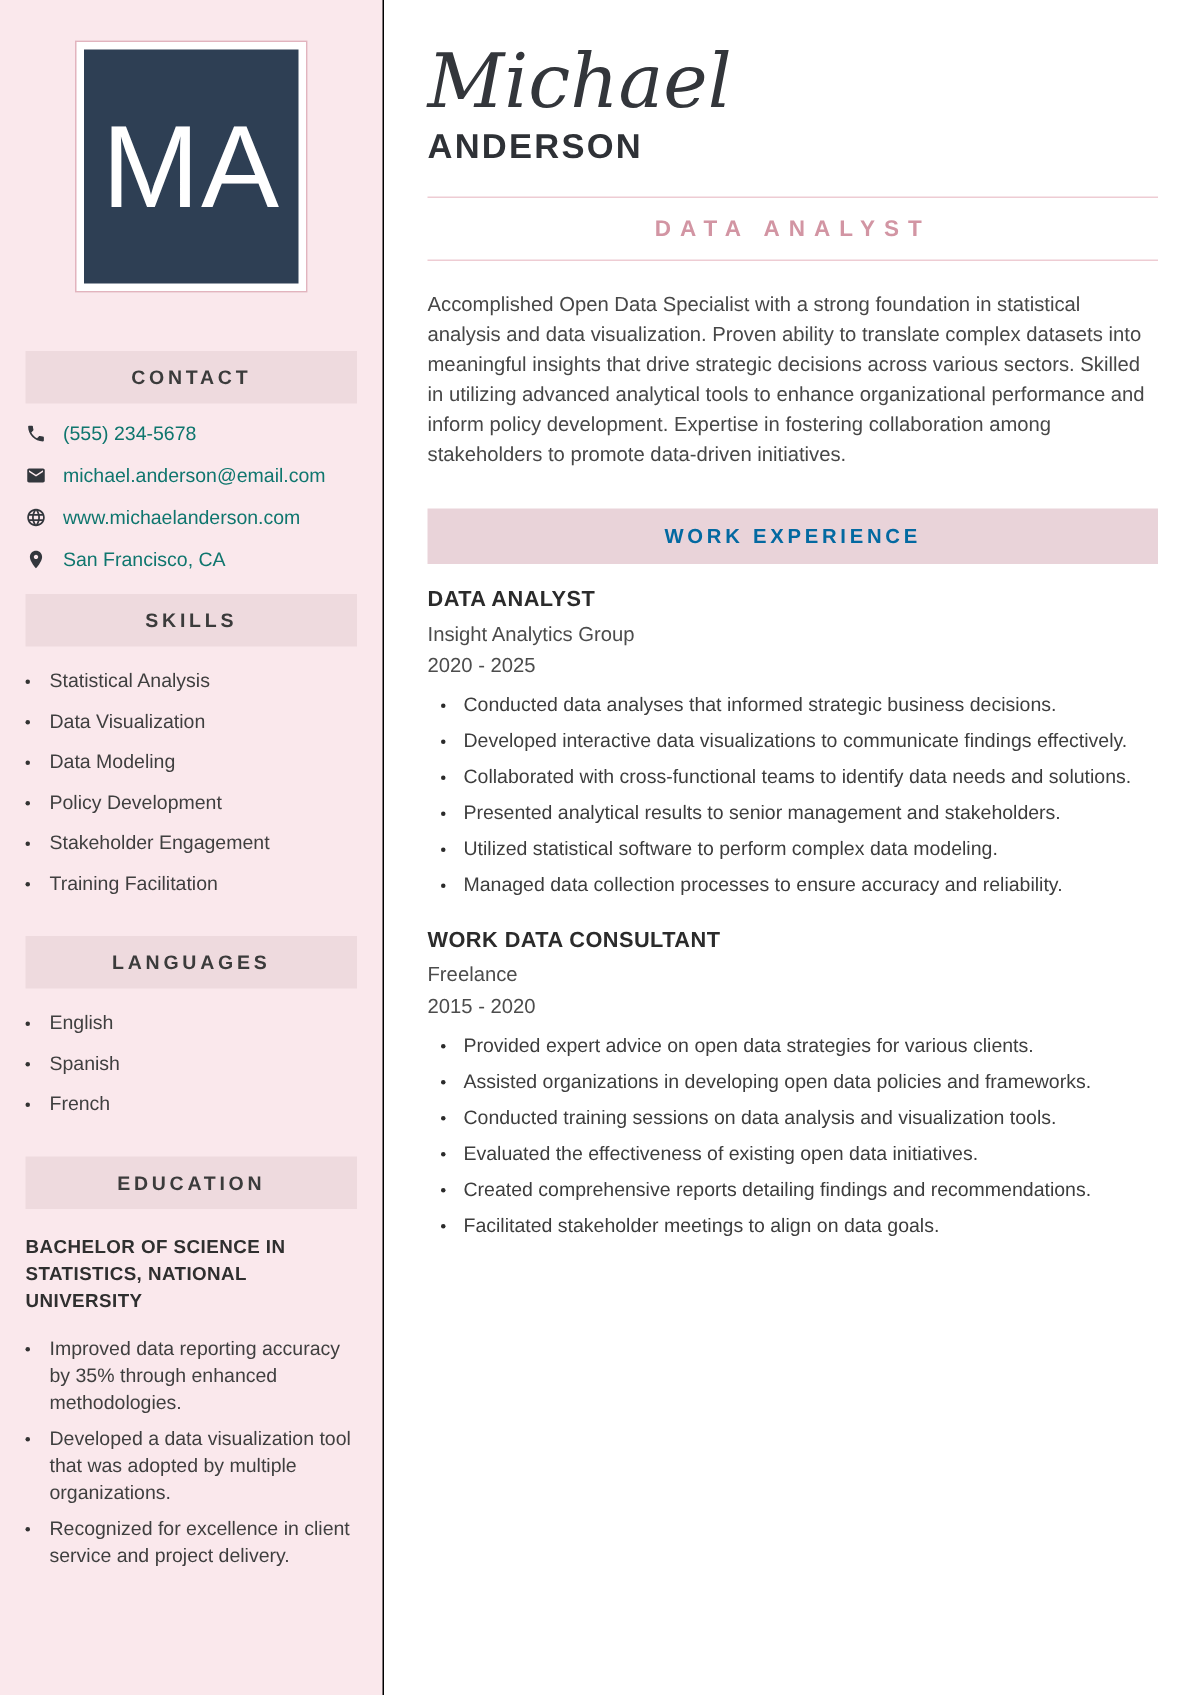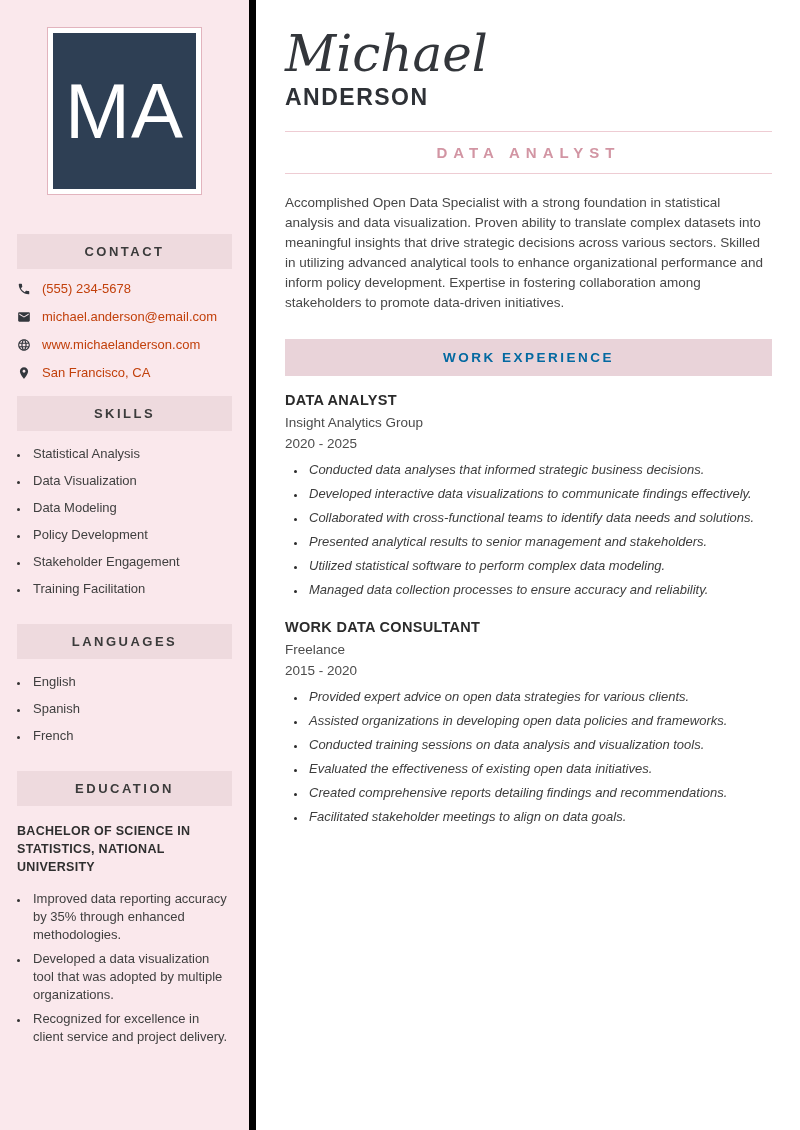--- a/index.html
+++ b/index.html
@@ -13,21 +13,21 @@
     background: #ffffff;
     overflow: hidden;
   }
 
   
   .sidebar {
     position: absolute;
     left: 0; top: 0; bottom: 0;
     width: 256px;
     background: #fae8ec;
-    border-right: 7px solid #000000;
+    border-right: 1px solid #000000;
   }
   .avatar-frame {
     margin: 27px auto 0 auto;
     width: 155px;
     height: 168px;
     background: #ffffff;
     border: 1px solid #e2b4be;
     padding: 5px;
   }
   .avatar {
@@ -54,21 +54,21 @@
   }
   .band-contact { margin-top: 39px; }
   .contact-list { margin: 12px 17px 0 17px; }
   .contact-row {
     display: flex;
     align-items: center;
     gap: 11px;
     margin-bottom: 13px;
   }
   .contact-row svg { width: 14px; height: 14px; flex: 0 0 14px; fill: #33373d; }
-  .contact-row .ctext { font-size: 13px; color: #c2410c; }
+  .contact-row .ctext { font-size: 13px; color: #0f766e; }
 
   .side-list {
     list-style: disc;
     margin: 14px 17px 0 17px;
     padding-left: 13px;
     color: #3f3f3f;
   }
   .side-list li {
     font-size: 13px;
     line-height: 18px;
@@ -162,21 +162,20 @@
     list-style: disc;
     margin-top: 9px;
     padding-left: 22px;
     color: #3d3d3d;
   }
   .job-bullets li {
     font-size: 13px;
     line-height: 14px;
     margin-bottom: 10px;
     padding-left: 2px;
-    font-style: italic;
   }
   .job-bullets li::marker { font-size: 11px; color: #2b2b2b; }
 </style>
 </head>
 <body>
 
 <div class="page">
 
   <aside class="sidebar">
 

